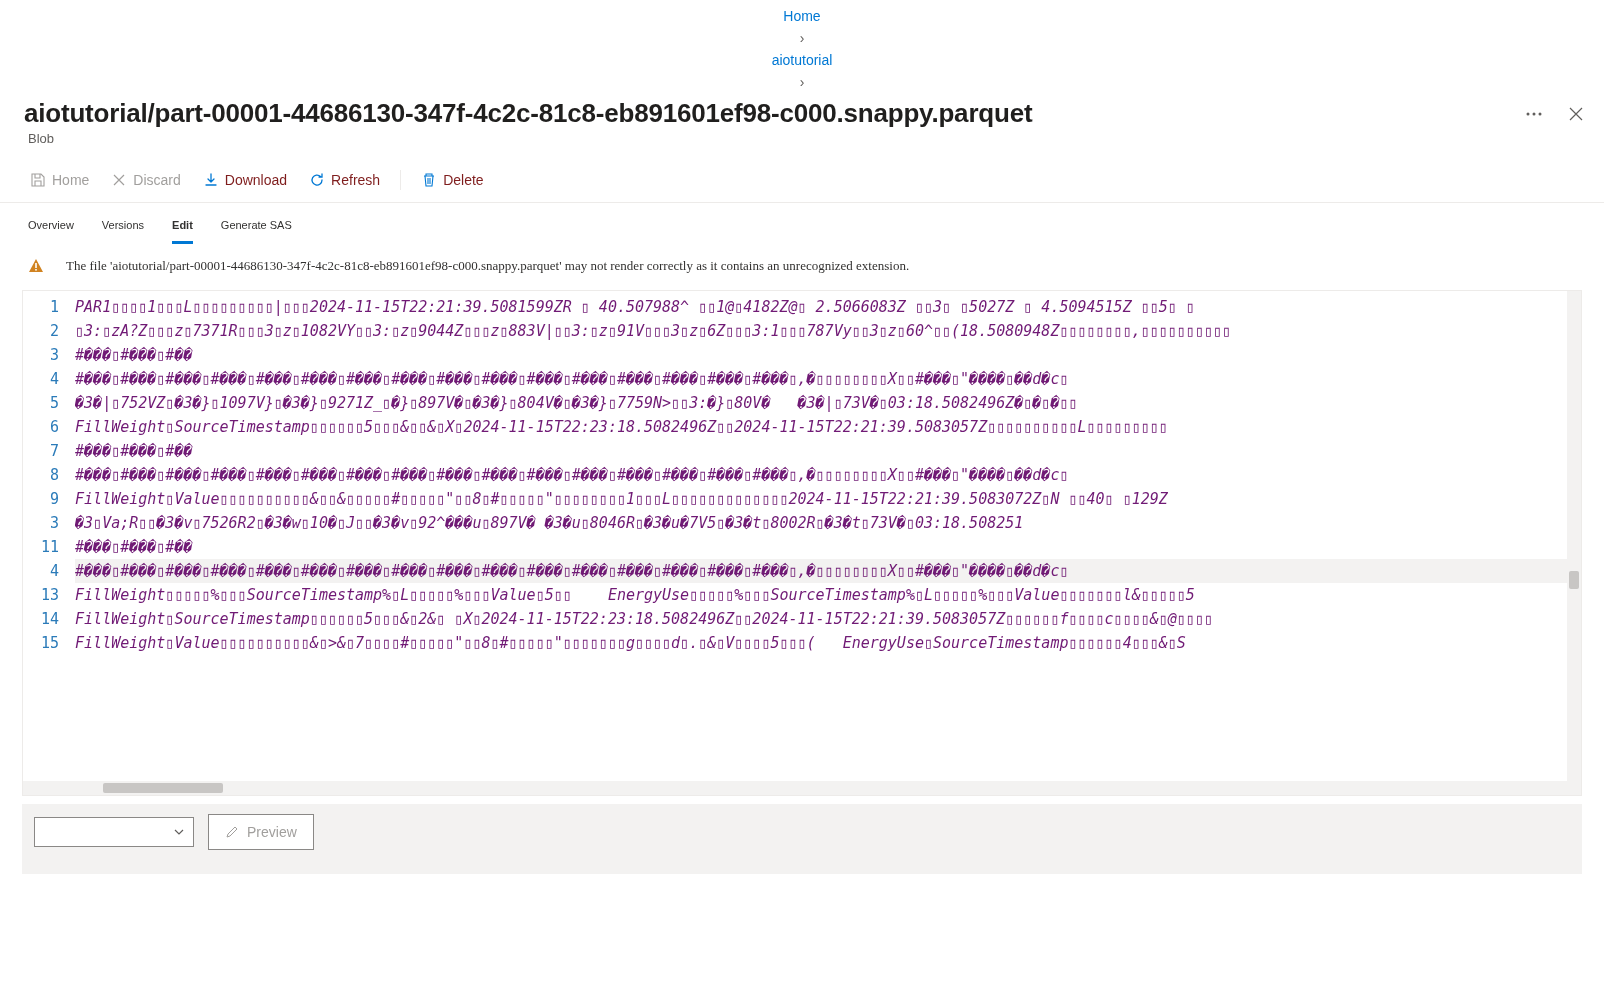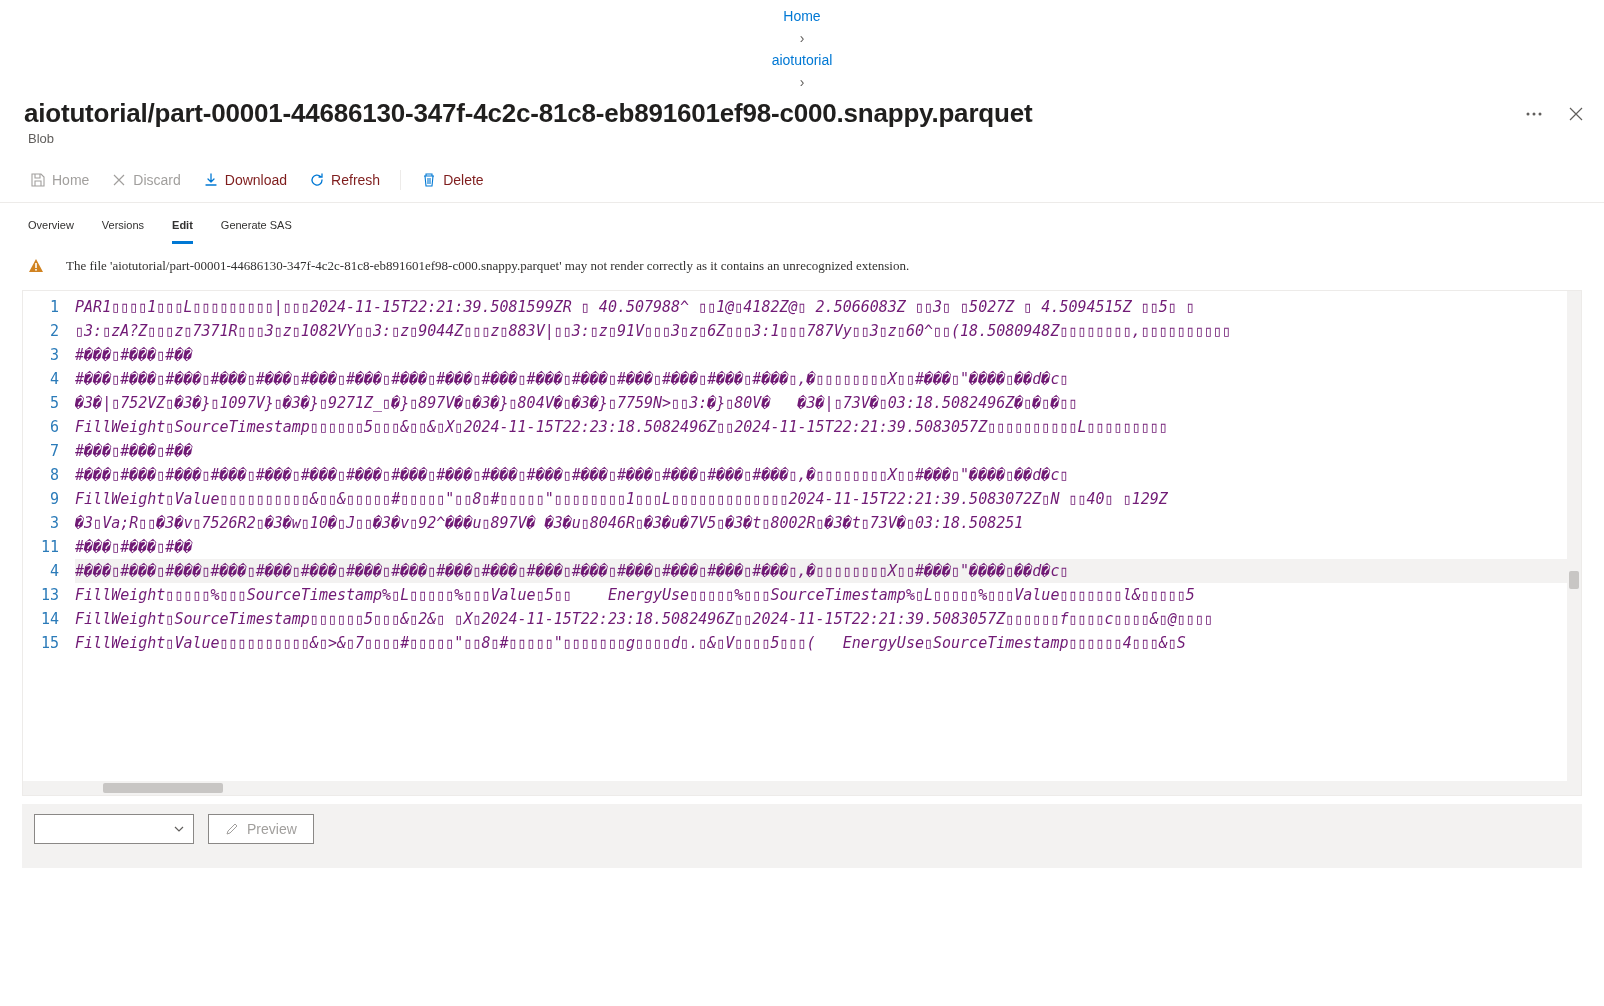--- a/index.html
+++ b/index.html
@@ -169,21 +169,21 @@
     height: 30px;
     background: #fff;
     border: 1px solid #8a8886;
     display: flex;
     align-items: center;
     justify-content: flex-end;
     padding: 0 8px;
     cursor: pointer;
   }
   .preview-btn {
-    height: 30px;
+    height: 36px;
     padding: 0 16px;
     background: #fff;
     border: 1px solid #8a8886;
     display: inline-flex;
     align-items: center;
     gap: 8px;
     color: #a19f9d;
     cursor: default;
   }
   svg { display: block; }

